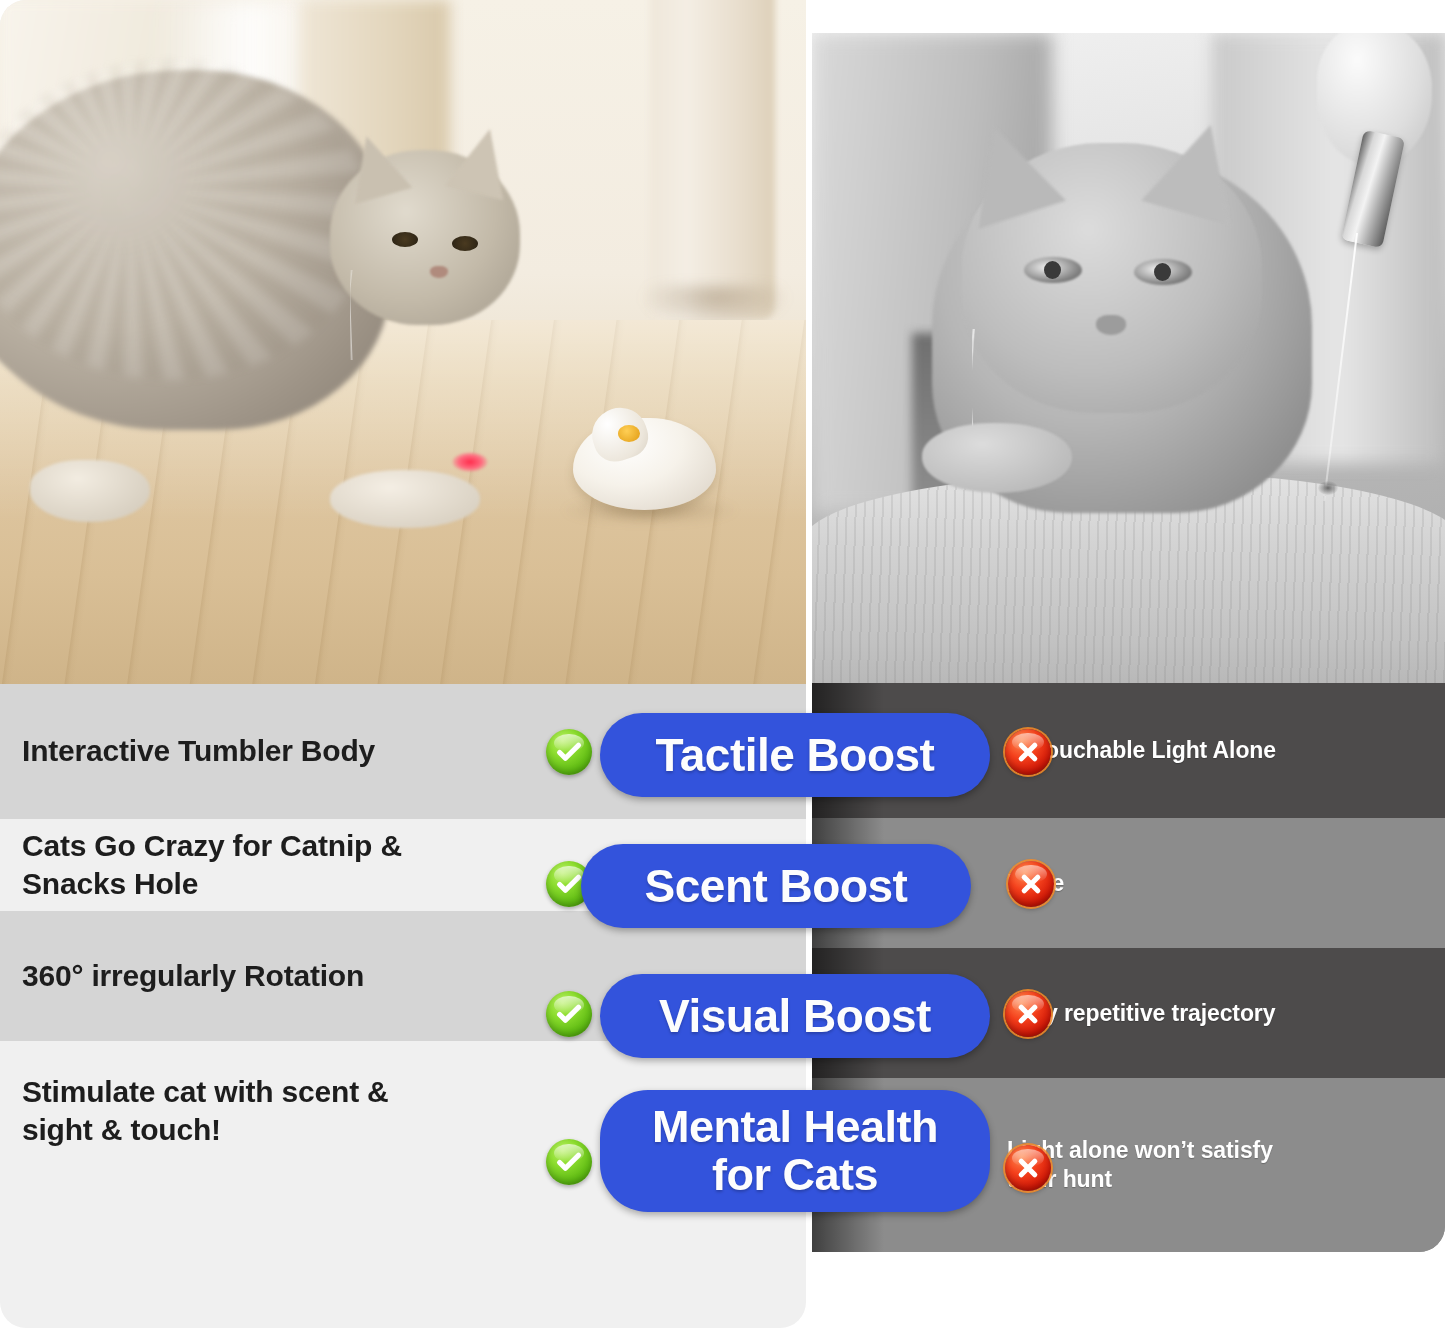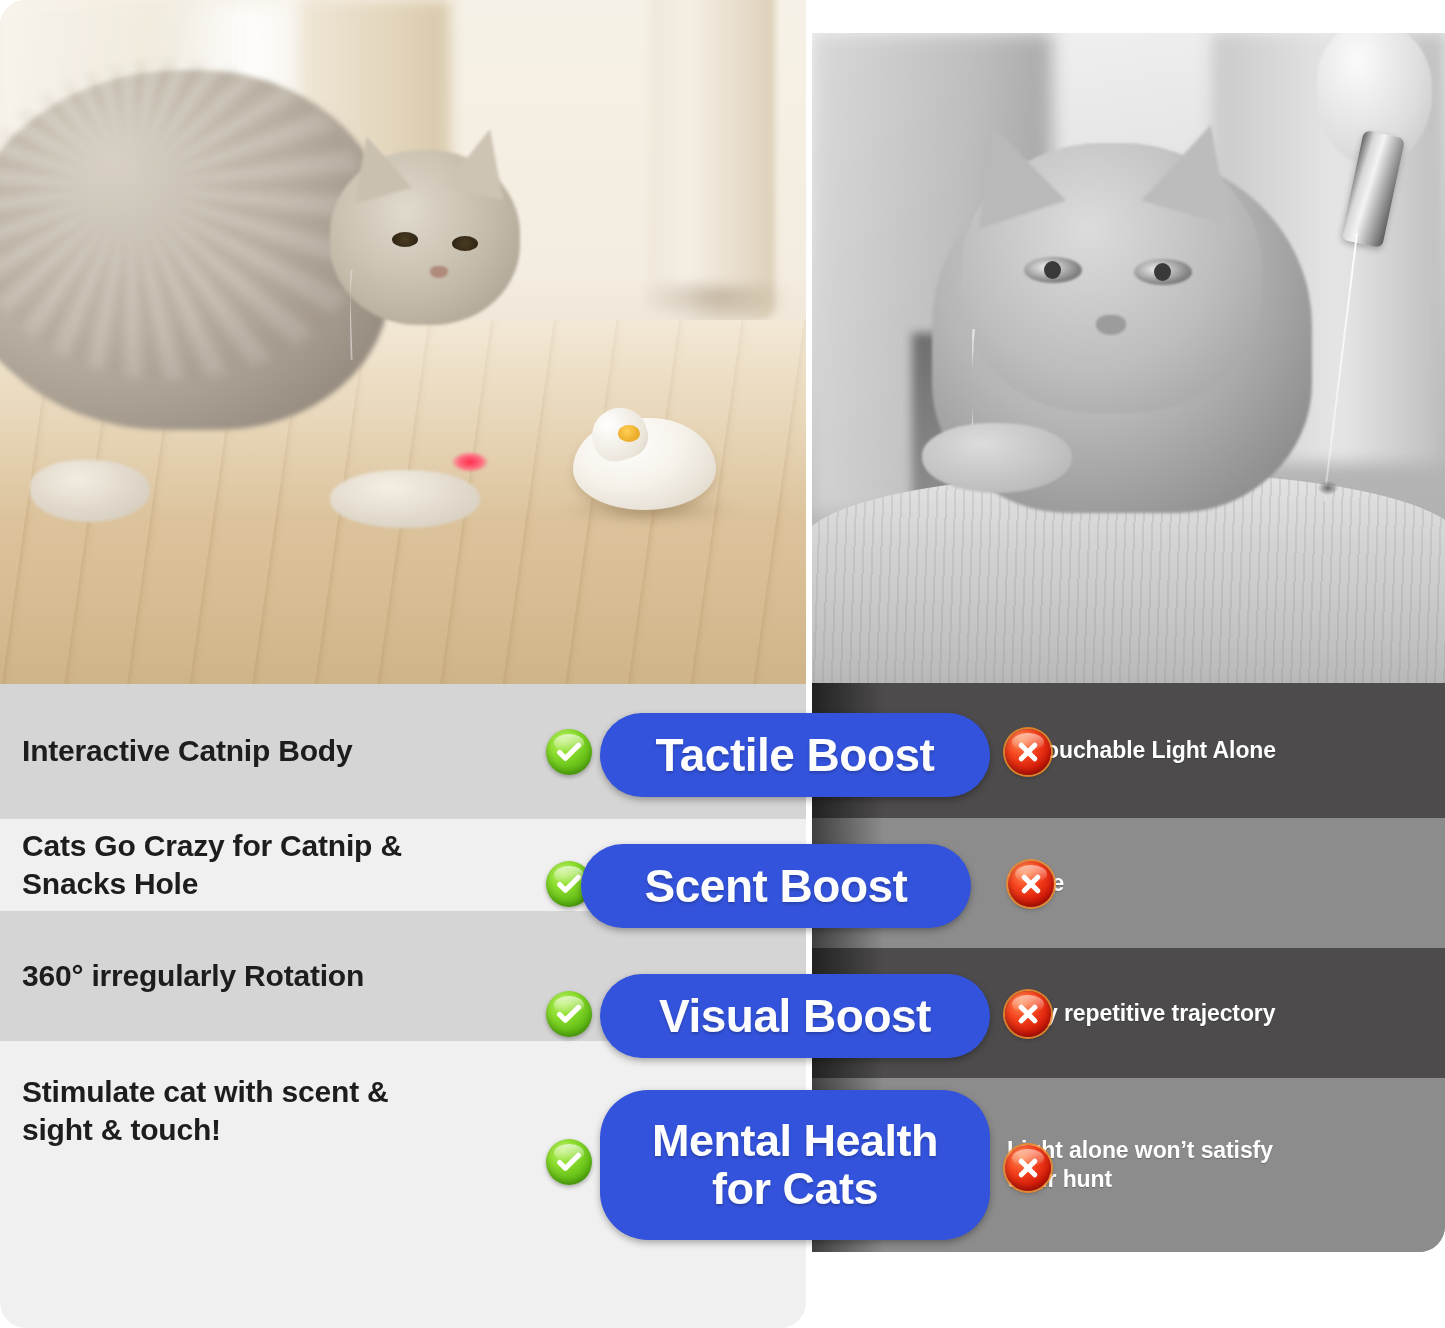--- a/index.html
+++ b/index.html
@@ -442,21 +442,21 @@
       <div class="lp-paw2"></div>
       <div class="lp-laserdot"></div>
       <div class="lp-toy-shadow"></div>
       <div class="lp-toy"></div>
       <div class="lp-toy-neck"></div>
       <div class="lp-toy-eye"></div>
     </div>
 
     <div class="rows">
       <div class="row-left shade-a" style="height:135px;">
-        <div class="feature-text">Interactive Catnip Body</div>
+        <div class="feature-text">Interactive Tumbler Body</div>
       </div>
       <div class="row-left shade-b" style="height:92px;">
         <div class="feature-text">Cats Go Crazy for Catnip &amp;
 Snacks Hole</div>
       </div>
       <div class="row-left shade-a" style="height:130px;align-items:center;">
         <div class="feature-text">360° irregularly Rotation</div>
       </div>
       <div class="row-left shade-b" style="height:243px;">
         <div class="feature-text" style="align-self:flex-start;margin-top:32px;">Stimulate cat with scent &amp;
@@ -507,21 +507,21 @@
       <svg viewBox="0 0 24 24" aria-hidden="true">
           <path d="M6.2 6.2L17.8 17.8M17.8 6.2L6.2 17.8" fill="none" stroke="#ffffff" stroke-width="4.4" stroke-linecap="round"></path>
         </svg>
     </div>
 
     <div class="icon-ok" style="left:546px;top:1139px;">
       <svg viewBox="0 0 24 24" aria-hidden="true">
           <path d="M4.5 12.4l4.6 4.6L19.6 6.6" fill="none" stroke="#ffffff" stroke-width="4.2" stroke-linecap="round" stroke-linejoin="round"></path>
         </svg>
     </div>
-    <div class="pill tall" style="left:600px;top:1090px;width:390px;height:150px;">
+    <div class="pill tall" style="left:600px;top:1090px;width:390px;height:122px;">
       <span>Mental Health
 for Cats</span>
     </div>
     <div class="icon-no" style="left:1005px;top:1145px;">
       <svg viewBox="0 0 24 24" aria-hidden="true">
           <path d="M6.2 6.2L17.8 17.8M17.8 6.2L6.2 17.8" fill="none" stroke="#ffffff" stroke-width="4.4" stroke-linecap="round"></path>
         </svg>
     </div>
   </div>
 

